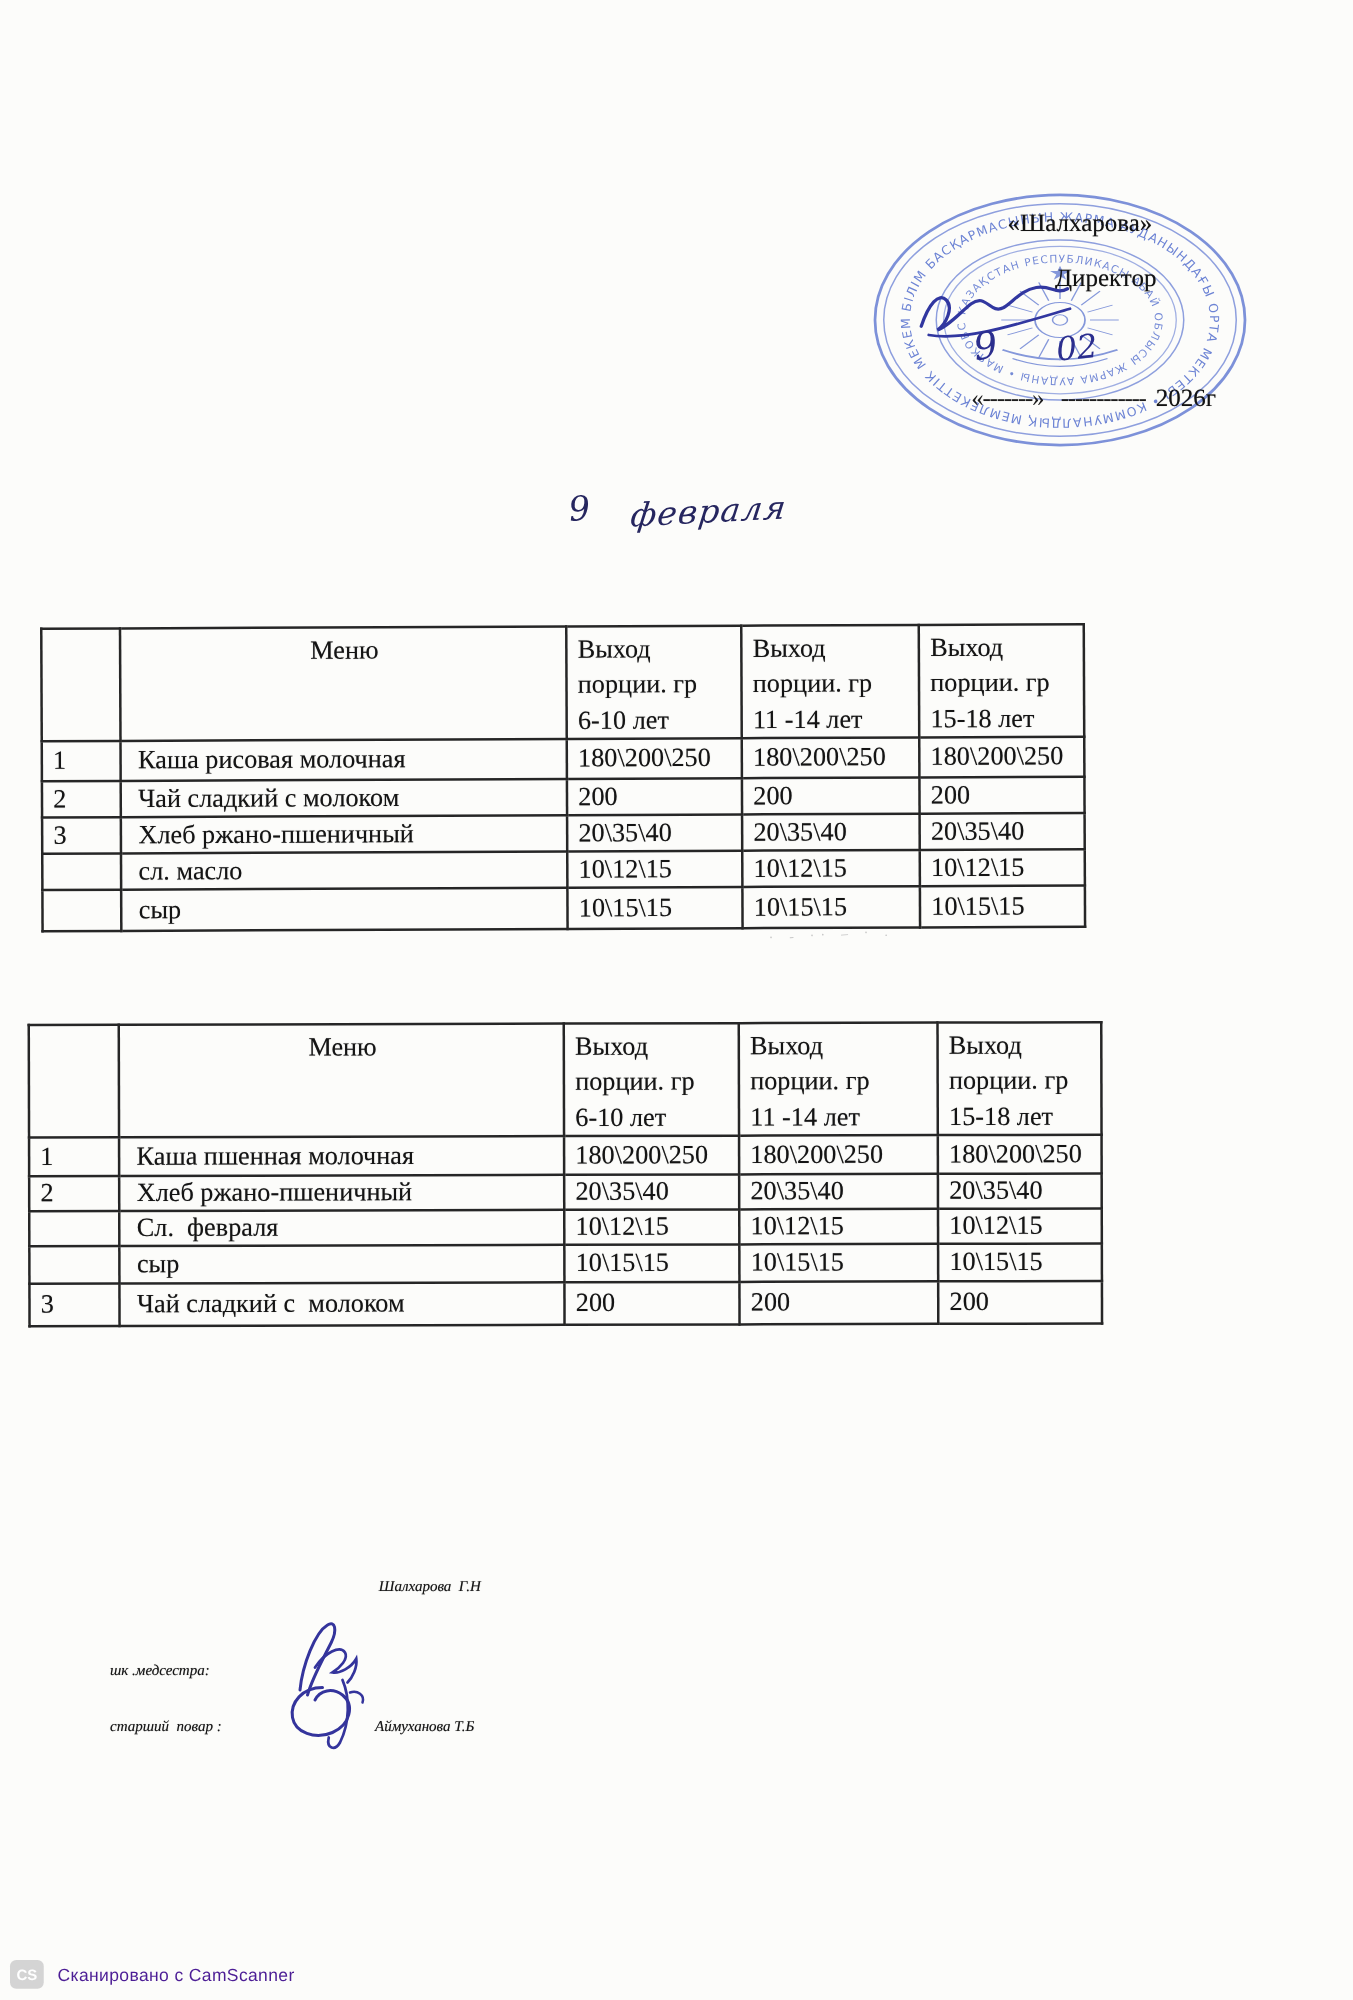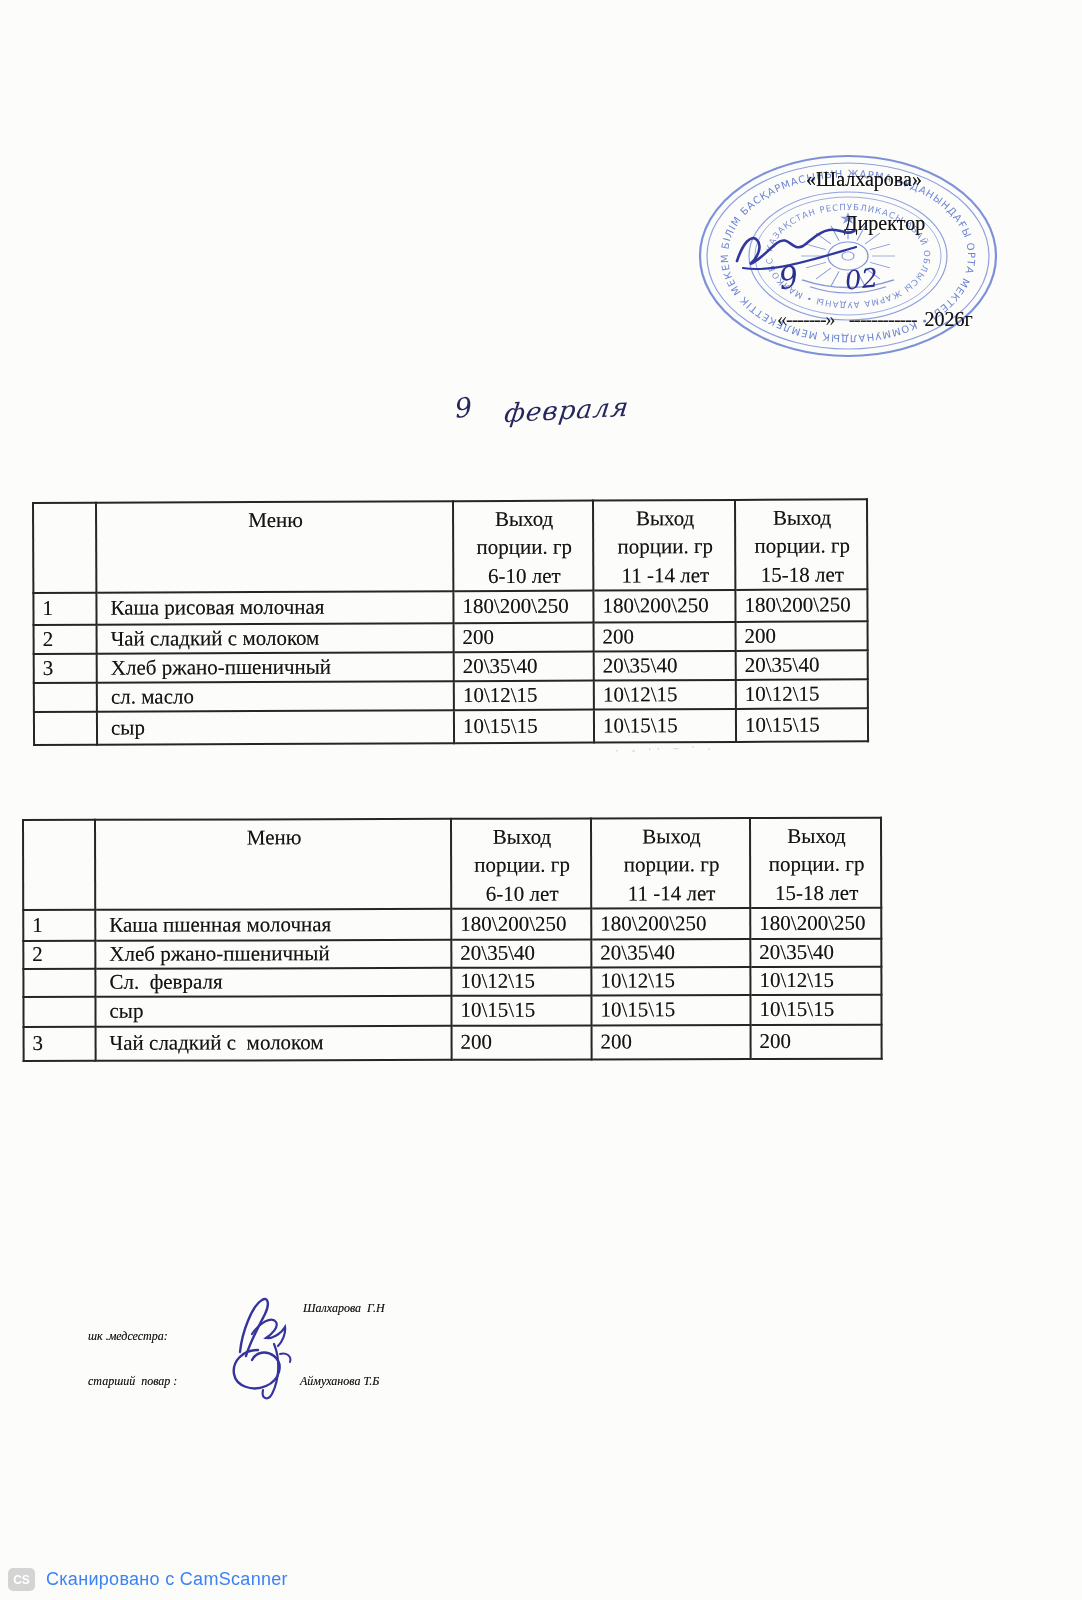--- a/index.html
+++ b/index.html
@@ -25,41 +25,41 @@
   .subtitle2{position:absolute;left:295px;top:777px;font-size:20px;}
 
   
   table.menu{border-collapse:collapse;table-layout:fixed;position:absolute;
     background:transparent;}
   table.menu td,table.menu th{
     border:2px solid #262626;font-weight:normal;font-size:21px;
     font-family:"Liberation Serif","DejaVu Serif",serif;color:#141414;
     text-shadow:0 0 .6px rgba(20,20,20,.5);overflow:hidden;
   }
-  table.menu th{vertical-align:top;text-align:center;padding:3px 6px 0 8px;
+  table.menu th{vertical-align:top;text-align:left;padding:3px 6px 0 8px;
     white-space:pre-line;line-height:1.35;}
   table.menu th.h-menu{text-align:center;}
   table.menu td{vertical-align:middle;padding:0 6px 2px 8px;line-height:1.05;white-space:pre;}
   td.c-name{padding-left:13px !important;}
   #table1{left:32px;top:502px;width:834px;transform:rotate(-0.25deg);transform-origin:left top;}
   #table2{left:22px;top:819px;width:858px;transform:rotate(-0.15deg);transform-origin:left top;}
 
   
   .smudge{position:absolute;left:615px;top:742px;color:#c9c9c9;font-size:11px;
     letter-spacing:5px;transform:rotate(-3deg);}
 
   
   .sig-label{position:absolute;font-size:12px;font-style:italic;}
 
   
   .watermark{position:absolute;left:8px;top:1568px;display:flex;align-items:center;
     font-family:"Liberation Sans","DejaVu Sans",sans-serif;}
   .cs-badge{width:27px;height:23px;background:#d4d4d4;border-radius:5px;color:#ffffff;
     font-weight:bold;font-size:12px;display:flex;align-items:center;justify-content:center;}
-  .wm-text{margin-left:11px;color:#3b82f6;font-size:18px;letter-spacing:.3px;}
+  .wm-text{margin-left:11px;color:#4c1d95;font-size:14px;letter-spacing:.3px;}
 </style>
 </head>
 <body>
 
 <div class="page">
 
   <svg class="stamp-svg" viewBox="0 0 310 212" xmlns="http://www.w3.org/2000/svg">
     <g stroke="#2e4fc4" fill="none">
       <ellipse cx="155" cy="106" rx="148" ry="100" stroke-width="2.2" opacity=".75"></ellipse>
       <ellipse cx="155" cy="106" rx="141" ry="93" stroke-width="1.2" opacity=".65"></ellipse>
@@ -242,21 +242,21 @@
       <td>200</td>
     </tr>
   </tbody>
     </table>
 
   <div class="sig-label doc-text" style="left:88px;top:1329px;">шк .медсестра:</div>
   <svg class="sig-svg" style="left:232px;top:1294px;width:62px;height:66px;" viewBox="0 0 62 66">
     <path d="M 8 58 C 10 38 20 12 30 6 C 36 2 38 10 33 20 C 26 34 18 48 14 62" stroke="#34349c" stroke-width="2.4" fill="none" stroke-linecap="round"></path>
     <path d="M 20 40 C 28 28 40 22 44 28 C 47 33 40 40 34 44 C 40 45 49 40 53 33 C 54 40 50 48 46 52" stroke="#34349c" stroke-width="2.2" fill="none" stroke-linecap="round"></path>
   </svg>
-  <div class="sig-label doc-text" style="left:303px;top:1301px;">Шалхарова  Г.Н</div>
+  <div class="sig-label doc-text" style="left:303px;top:1262px;">Шалхарова  Г.Н</div>
 
   <div class="sig-label doc-text" style="left:88px;top:1374px;">старший  повар :</div>
   <svg class="sig-svg" style="left:228px;top:1340px;width:72px;height:62px;" viewBox="0 0 72 62">
     <path d="M 30 10 C 14 10 4 22 6 34 C 8 46 24 52 38 46 C 52 40 56 24 46 16 C 38 10 28 12 24 20" stroke="#34349c" stroke-width="2.4" fill="none" stroke-linecap="round"></path>
     <path d="M 46 4 C 52 18 52 38 44 54 C 40 61 33 59 35 50" stroke="#34349c" stroke-width="2.2" fill="none" stroke-linecap="round"></path>
     <path d="M 52 14 C 58 12 64 16 62 22" stroke="#34349c" stroke-width="2" fill="none" stroke-linecap="round"></path>
   </svg>
   <div class="sig-label doc-text" style="left:300px;top:1374px;">Аймуханова Т.Б</div>
 
   <div class="watermark">

